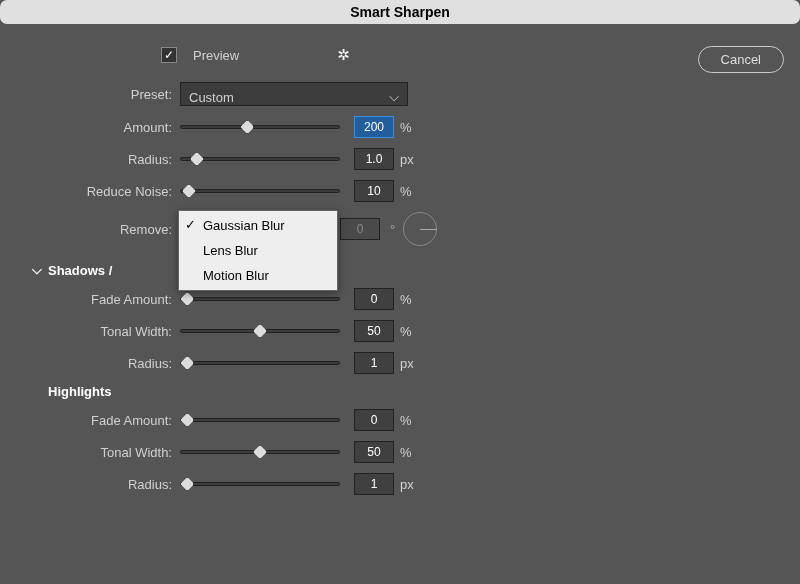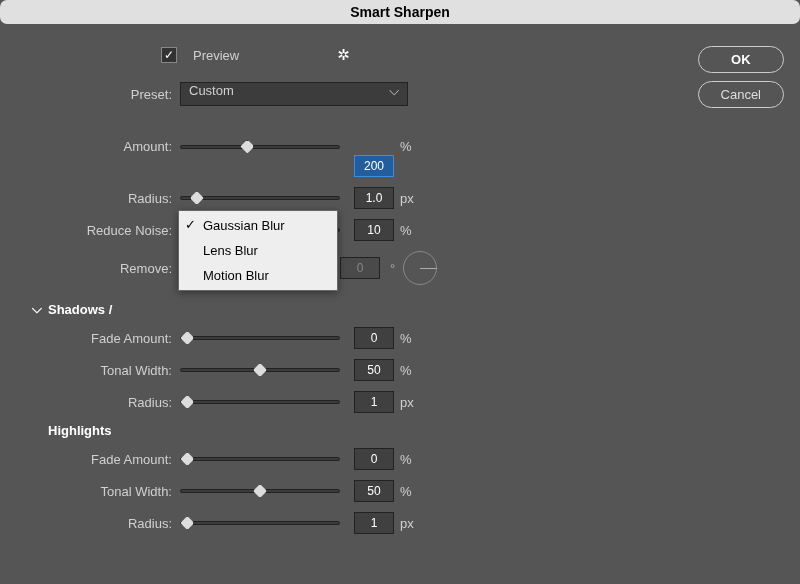--- a/index.html
+++ b/index.html
@@ -12,45 +12,44 @@
     .zoom-btn { width: 18px; height: 18px; color: #d0d0d0; cursor: pointer; display: flex; align-items: center; justify-content: center; }
     .right-panel { flex: 1; padding-left: 50px; padding-top: 12px; position: relative; }
     .top-row { display: flex; align-items: center; justify-content: flex-end; gap: 16px; margin-bottom: 18px; padding-right: 4px; }
     .checkbox { width: 16px; height: 16px; background: #333; border: 1px solid #888; display: flex; align-items: center; justify-content: center; color: #fff; font-size: 12px; }
     .gear-icon { color: #fff; font-size: 15px; margin-left: 82px; margin-right: 6px;}
     .buttons { position: absolute; top: 12px; right: 4px; display: flex; flex-direction: column; gap: 8px; }
     .pill-btn { border: 1.5px solid #ccc; color: #ddd; background: transparent; border-radius: 16px; padding: 5px 22px; font-size: 13px; cursor: pointer; min-width: 70px; text-align: center; }
     .pill-btn.primary { font-weight: bold; color: #fff; padding: 5px 24px; }
     .row { display: flex; align-items: center; margin-bottom: 10px; }
     .label { text-align: right; width: 104px; margin-right: 8px; font-size: 13px; }
-    .select-box { flex: 0 0 228px; background: #3c3c3c; border: 1px solid #222; height: 24px; display: flex; align-items: flex-start; padding: 0 8px; justify-content: space-between; }
+    .select-box { flex: 0 0 228px; background: #3c3c3c; border: 1px solid #222; height: 24px; display: flex; align-items: flex-end; padding: 0 8px; justify-content: space-between; }
     .slider-track { flex: 0 0 160px; height: 4px; background: #3c3c3c; border: 1px solid #222; border-radius: 2px; position: relative; margin-right: 14px; }
     .slider-thumb { position: absolute; top: -6px; width: 14px; height: 14px; background: #ddd; border: 1px solid #333; transform: translateX(-50%); clip-path: polygon(50% 0%, 100% 50%, 50% 100%, 0% 50%); border-radius: 2px; }
     .value-box { width: 40px; height: 22px; background: #404040; border: 1px solid #222; color: #fff; text-align: center; line-height: 20px; font-size: 12px; }
-    .value-box.highlighted { background: #225e9e; border: 1.5px solid #3a8ee0; margin-top: 39px; }
+    .value-box.highlighted { background: #225e9e; border: 1.5px solid #3a8ee0; }
     .unit { width: 22px; margin-left: 6px; color: #d0d0d0; }
     .angle-circle { width: 34px; height: 34px; border: 1px solid #888; border-radius: 50%; margin-left: 8px; position: relative; }
     .angle-circle::after { content: ''; position: absolute; width: 17px; height: 1px; background: #aaa; top: 50%; left: 50%; }
     .section-header { display: flex; align-items: center; font-weight: bold; color: #fff; margin: 8px 0 10px -38px; font-size: 13px; }
     .section-header .chev { width: 14px; text-align: center; margin-right: 4px; }
     .dropdown-menu { position: absolute; background: #eeeeee; color: #000; border: 1px solid #666; box-shadow: 0 2px 8px rgba(0,0,0,0.4); left: 160px; top: 176px; width: 160px; padding: 2px 0; z-index: 10; }
     .dropdown-item { padding: 5px 10px 5px 24px; font-size: 13px; cursor: pointer; position: relative; }
     .dropdown-item .check { position: absolute; left: 6px; top: 4px; }
     .deg-symbol { color: #aaa; margin-left: 10px; }
     .narrow-slider .slider-track { flex: 0 0 160px; }
   </style>
 </head>
 <body>
 
 <div class="titlebar">Smart Sharpen</div>
 <div class="content">
 
   <div class="right-panel">
     <div class="buttons">
-      <div class="pill-btn primary">OK</div>
       <div class="pill-btn">Cancel</div>
     </div>
 
     <div class="top-row" style="justify-content:flex-start; margin-left: 93px;">
       <div class="checkbox">✓</div>
       <span>Preview</span>
       <span class="gear-icon">✲</span>
     </div>
 
     <div class="row">

